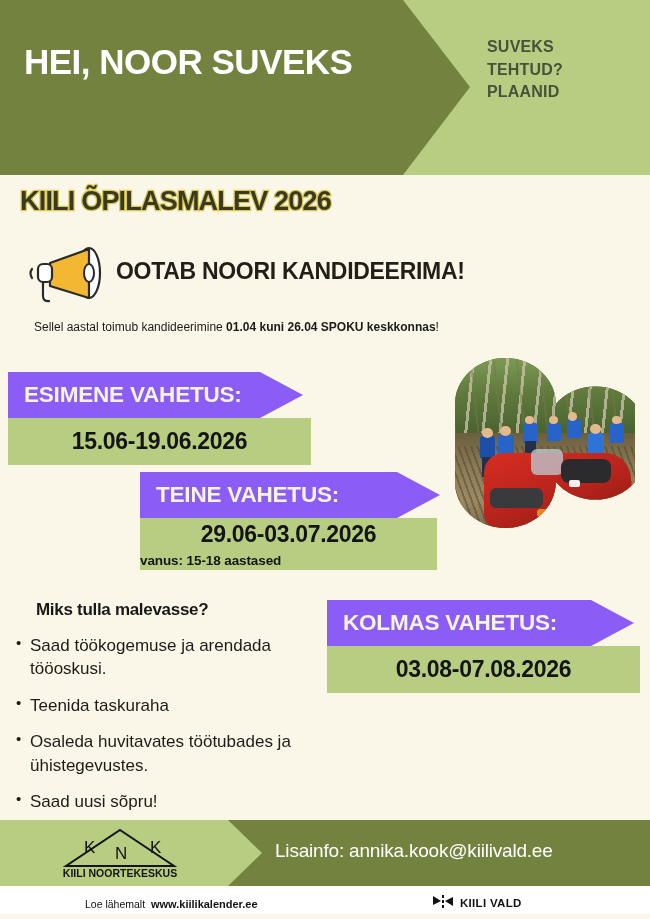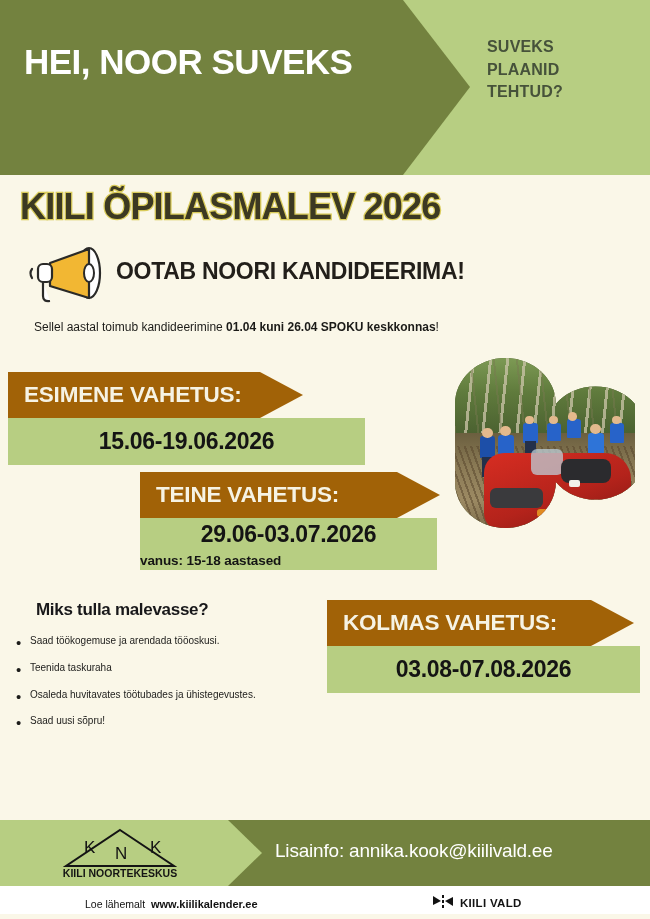--- a/index.html
+++ b/index.html
@@ -33,21 +33,21 @@
     position:absolute;left:487px;top:36px;width:150px;
     color:#46523A;
     font-size:16px;line-height:1.42;
     font-weight:bold;letter-spacing:0.2px;
   }
   .header-sub span{display:block;}
 
   
   .title{
     position:absolute;left:20px;top:186px;
-    font-size:36px;font-weight:bold;letter-spacing:-0.8px;
+    font-size:27px;font-weight:bold;letter-spacing:-0.8px;
     color:#3C3922;
     -webkit-text-stroke:2.5px #D9CB5A;
     paint-order:stroke fill;
     white-space:nowrap;
   }
 
   
   .megaphone{position:absolute;left:26px;top:246px;width:92px;height:58px;}
   .subtitle{
     position:absolute;left:116px;top:258px;
@@ -102,42 +102,42 @@
     background:#3a3a3d;border-radius:6px;}
   .ph-atv-wind{position:absolute;left:32%;top:-6%;width:22%;height:34%;
     background:rgba(190,205,215,.75);border-radius:6px;}
   .ph-atv-amber{position:absolute;left:36%;top:72%;width:12%;height:10%;
     background:#e08b22;border-radius:3px;}
   .ph-atv-w{position:absolute;left:58%;top:34%;width:7%;height:9%;
     background:#f2f0ea;border-radius:2px;}
 
   
   .shift-head{
-    position:absolute;background:#a16207;height:46px;
+    position:absolute;background:#8b5cf6;height:46px;
     color:#F6F3E4;font-size:22.5px;font-weight:bold;letter-spacing:-0.2px;
     display:flex;align-items:center;
   }
   .shift-head .lbl{padding-left:16px;}
   .shift-body{
     position:absolute;background:#B7CE82;
     display:flex;flex-direction:column;justify-content:center;
   }
   .shift-date{
     color:#141414;font-size:23px;font-weight:bold;letter-spacing:-0.3px;
     text-align:center;
   }
   .shift-note{
     color:#141414;font-size:13.5px;font-weight:bold;text-align:left;
     margin-top:5px;letter-spacing:-0.1px;
   }
 
   
   #shift1-head{left:8px;top:372px;width:295px;
     clip-path:polygon(0 0, 252px 0, 295px 23px, 252px 46px, 0 46px);}
-  #shift1-body{left:8px;top:418px;width:357px;height:47px;}
+  #shift1-body{left:8px;top:418px;width:303px;height:47px;}
 
   
   #shift2-head{left:140px;top:472px;width:300px;
     clip-path:polygon(0 0, 257px 0, 300px 23px, 257px 46px, 0 46px);}
   #shift2-body{left:140px;top:518px;width:297px;height:52px;}
 
   
   #shift3-head{left:327px;top:600px;width:307px;
     clip-path:polygon(0 0, 264px 0, 307px 23px, 264px 46px, 0 46px);}
   #shift3-body{left:327px;top:646px;width:313px;height:47px;}
@@ -146,21 +146,21 @@
   .benefits-title{
     position:absolute;left:36px;top:600px;
     font-size:17px;font-weight:bold;color:#18181A;letter-spacing:-0.3px;
   }
   .benefits-list{
     position:absolute;left:14px;top:634px;width:300px;
     margin:0;padding:0;list-style:none;
   }
   .benefits-list li{
     position:relative;padding-left:16px;margin-bottom:13px;
-    font-size:10px;line-height:1.38;color:#1C1C1A;
+    font-size:17px;line-height:1.38;color:#1C1C1A;
   }
   .benefits-list li::before{
     content:"•";position:absolute;left:2px;top:-1px;font-size:15px;color:#1C1C1A;
   }
 
   
   .footer-band{
     position:absolute;left:0;top:820px;width:650px;height:66px;
     background:#73823F;
   }
@@ -197,22 +197,22 @@
 </head>
 <body>
 
 <div class="header">
   <div class="header-arrow"></div>
   <div class="header-headline">
     <span>HEI, NOOR SUVEKS</span>
   </div>
   <div class="header-sub">
     <span>SUVEKS</span>
+    <span>TEHTUD?</span>
     <span>PLAANID</span>
-    <span>TEHTUD?</span>
   </div>
 </div>
 
 <div class="title">KIILI ÕPILASMALEV 2026</div>
 
 <svg class="megaphone" viewBox="0 0 92 58">
   <ellipse cx="63" cy="27" rx="11" ry="25" fill="#FFFFFF" stroke="#2A2A28" stroke-width="2.2"></ellipse>
   <path d="M63 3 L24 17 L24 40 L63 52 Z" fill="#F2B733" stroke="#2A2A28" stroke-width="2.2" stroke-linejoin="round"></path>
   <ellipse cx="63" cy="27" rx="5" ry="9" fill="#FFFFFF" stroke="#2A2A28" stroke-width="2"></ellipse>
   <rect x="12" y="18" width="14" height="18" rx="5" fill="#FFFFFF" stroke="#2A2A28" stroke-width="2.2"></rect>

